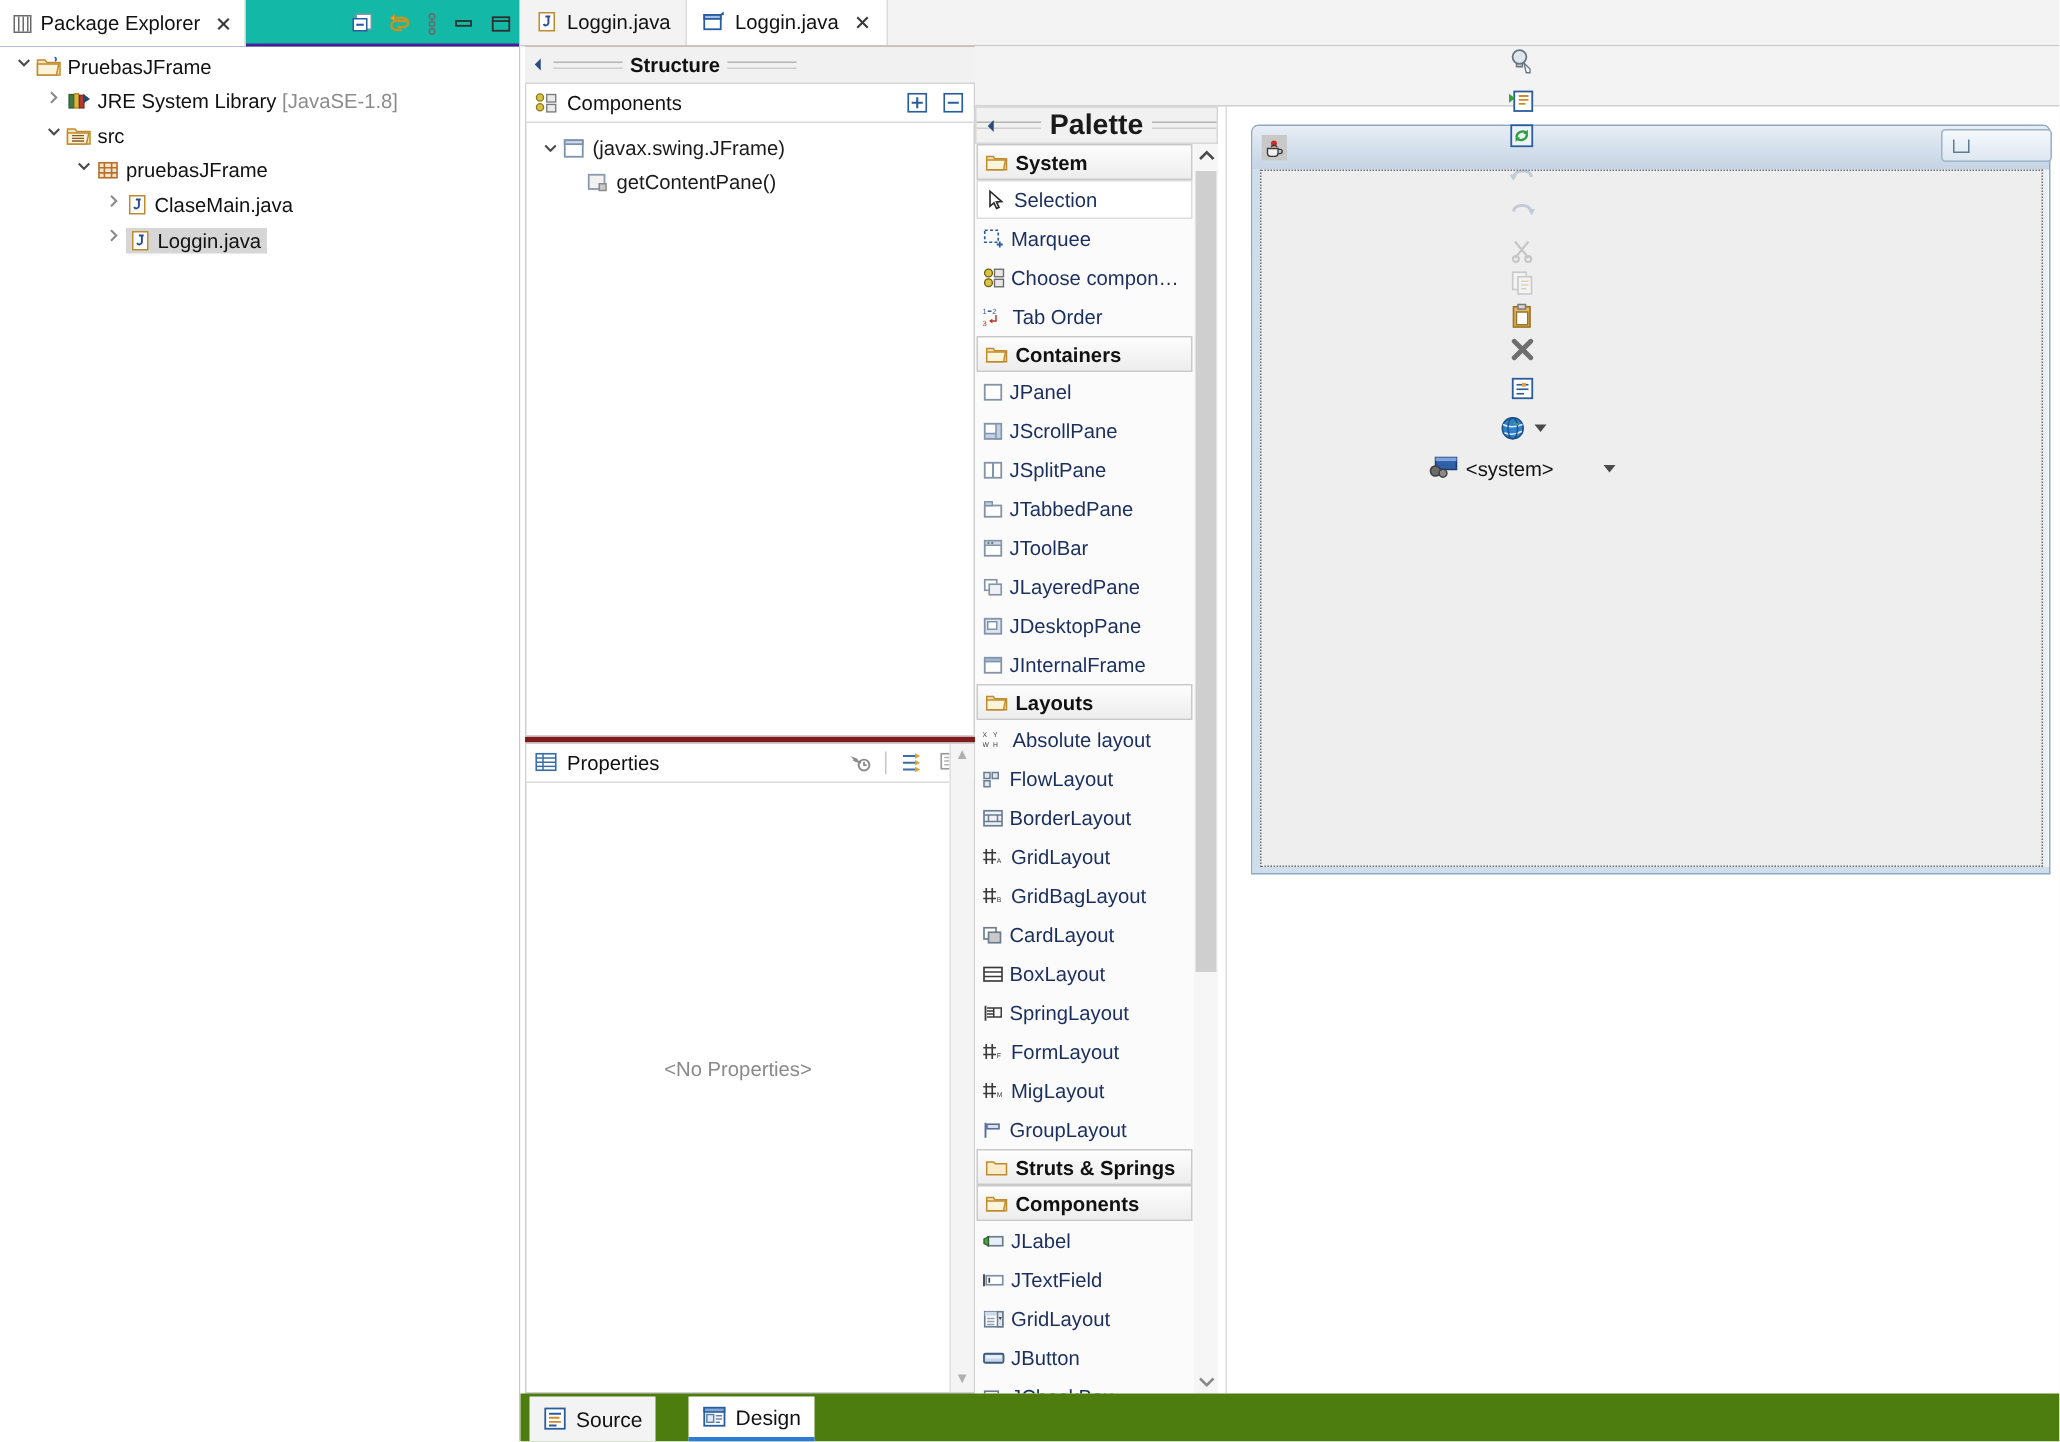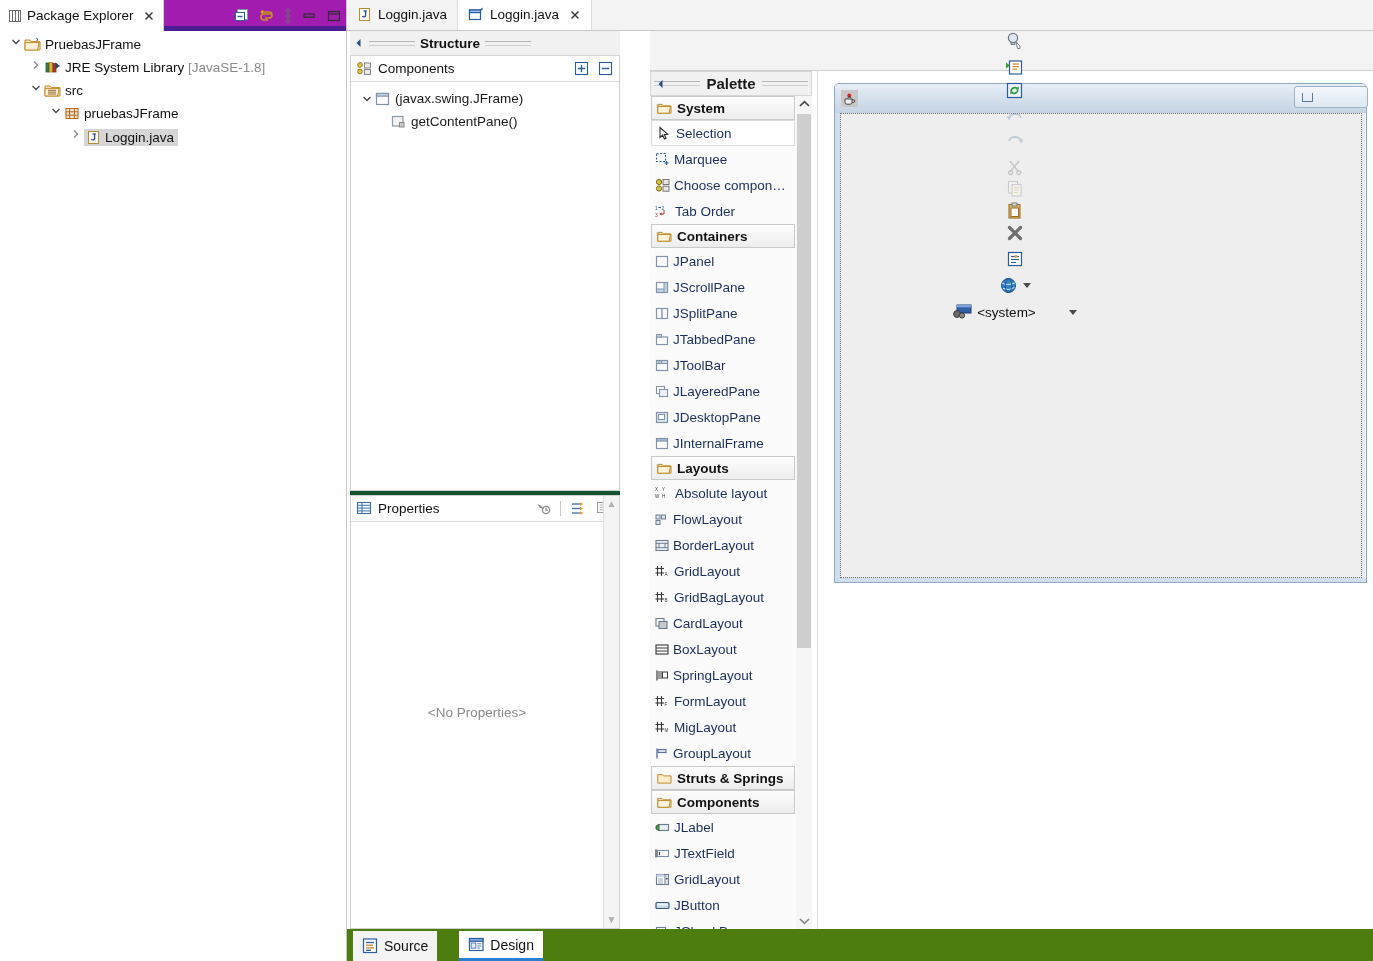--- a/index.html
+++ b/index.html
@@ -18,22 +18,22 @@
   
   .ic { display: inline-block; vertical-align: middle; flex: 0 0 auto; }
   .ic svg { display: block; }
 
   
   .pkg-view {
     position: absolute; left: 0; top: 0; width: 347px; height: 961px;
     background: #ffffff; border-right: 1px solid #c8c8c8;
   }
   .pkg-tabbar {
-    position: relative; height: 31px; background: #a21caf;
-    border-bottom: 5px solid #4c1d95; display: flex; align-items: stretch;
+    position: relative; height: 31px; background: #14b8a6;
+    border-bottom: 2px solid #4c1d95; display: flex; align-items: stretch;
   }
   .pkg-tab {
     display: flex; align-items: center; gap: 5px;
     padding: 0 8px 0 8px; background: #ffffff;
     border-right: 1px solid #d0d0d0; position: relative; top: 0;
     height: 31px; cursor: default;
   }
   .pkg-tab-title { font-size: 13.5px; color: #111; white-space: nowrap; }
   .pkg-tab-close { margin-left: 4px; cursor: pointer; }
   .pkg-toolbar {
@@ -72,22 +72,22 @@
     border-right: 1px solid #dcdcdc;
   }
   .ed-tab.active { background: #ffffff; }
   .ed-tab-title { font-size: 13.5px; color: #111; white-space: nowrap; }
 
   
   .wb-body { position: absolute; left: 0; top: 31px; right: 0; bottom: 0; background: #ffffff; }
 
   
   .wb-structure {
-    position: absolute; left: 3px; top: 0; width: 270px; bottom: 32px;
-    background: #14532d;
+    position: absolute; left: 3px; top: 0; width: 300px; bottom: 32px;
+    background: #7f1d1d;
   }
   .sect-header {
     height: 25px; display: flex; align-items: center;
     background: #f1f1f1; border-bottom: 1px solid #d6d6d6;
     padding-left: 4px; gap: 5px;
   }
   .sect-header .hdr-title { font-weight: bold; font-size: 13.5px; color: #111; }
   .hdr-lines { display: flex; flex-direction: column; gap: 3px; width: 46px; }
   .hdr-lines i { display: block; height: 1px; background: #b5b5b5; }
   .hdr-lines i:nth-child(2) { background: #cfcfcf; }
@@ -121,21 +121,21 @@
 
   
   .wb-palette {
     position: absolute; left: 303px; top: 0; width: 162px; bottom: 32px;
     background: #ffffff;
   }
   .pal-header {
     height: 25px; display: flex; align-items: center; justify-content: center;
     background: #f1f1f1; border: 1px solid #d6d6d6; gap: 6px; position: relative;
   }
-  .pal-header .hdr-title { font-weight: bold; font-size: 15px; }
+  .pal-header .hdr-title { font-weight: bold; font-size: 19px; }
   .pal-header .pal-collapse { position: absolute; left: 5px; }
   .pal-scrollarea { position: absolute; left: 0; top: 25px; right: 0; bottom: 0; }
   .pal-list { position: absolute; left: 0; top: 0; right: 16px; bottom: 0; overflow: hidden; background: #fbfbfb; }
   .pal-cat {
     display: flex; align-items: center; gap: 5px; height: 24px;
     padding-left: 5px;
     background: linear-gradient(to bottom,#fdfdfd 0%,#ededed 100%);
     border: 1px solid #c9c9c9; margin: 0 1px;
     font-weight: bold; font-size: 13.5px; color: #111; cursor: default;
   }
@@ -347,20 +347,35 @@
             <rect x="2" y="2.5" width="12" height="10" fill="#f7e7cf" stroke="#b8702e" stroke-width="1.1"></rect>
             <line x1="2" y1="5.8" x2="14" y2="5.8" stroke="#b8702e" stroke-width="1.1"></line>
             <line x1="2" y1="9.2" x2="14" y2="9.2" stroke="#b8702e" stroke-width="1.1"></line>
             <line x1="5.6" y1="2.5" x2="5.6" y2="12.5" stroke="#b8702e" stroke-width="1.1"></line>
             <line x1="10.4" y1="2.5" x2="10.4" y2="12.5" stroke="#b8702e" stroke-width="1.1"></line>
           </svg>
         </span>
         <span class="tlabel">pruebasJFrame</span>
       </div>
 
+      <div class="trow indent4">
+        <span class="twist">
+          <svg width="10" height="10" viewBox="0 0 10 10">
+              <path d="M3 1.5 L6.5 5 L3 8.5" fill="none" stroke="#8a8a8a" stroke-width="1.4"></path>
+            </svg>
+        </span>
+        <span class="ic">
+          <svg width="15" height="15" viewBox="0 0 15 15">
+            <rect x="2.5" y="1.5" width="10" height="12" fill="#fdfdfd" stroke="#c08b2e" stroke-width="1"></rect>
+            <path d="M8.6 4 v4.4 a1.7 1.7 0 0 1 -3.2 .6" fill="none" stroke="#2a4d8f" stroke-width="1.3"></path>
+            <line x1="6.6" y1="4" x2="9.8" y2="4" stroke="#2a4d8f" stroke-width="1.3"></line>
+          </svg>
+        </span>
+        <span class="tlabel">ClaseMain.java</span>
+      </div>
 
       <div class="trow indent4">
         <span class="twist">
           <svg width="10" height="10" viewBox="0 0 10 10">
               <path d="M3 1.5 L6.5 5 L3 8.5" fill="none" stroke="#8a8a8a" stroke-width="1.4"></path>
             </svg>
         </span>
         <span class="sel" style="display:flex;align-items:center;gap:4px;">
           <span class="ic">
             <svg width="15" height="15" viewBox="0 0 15 15">

